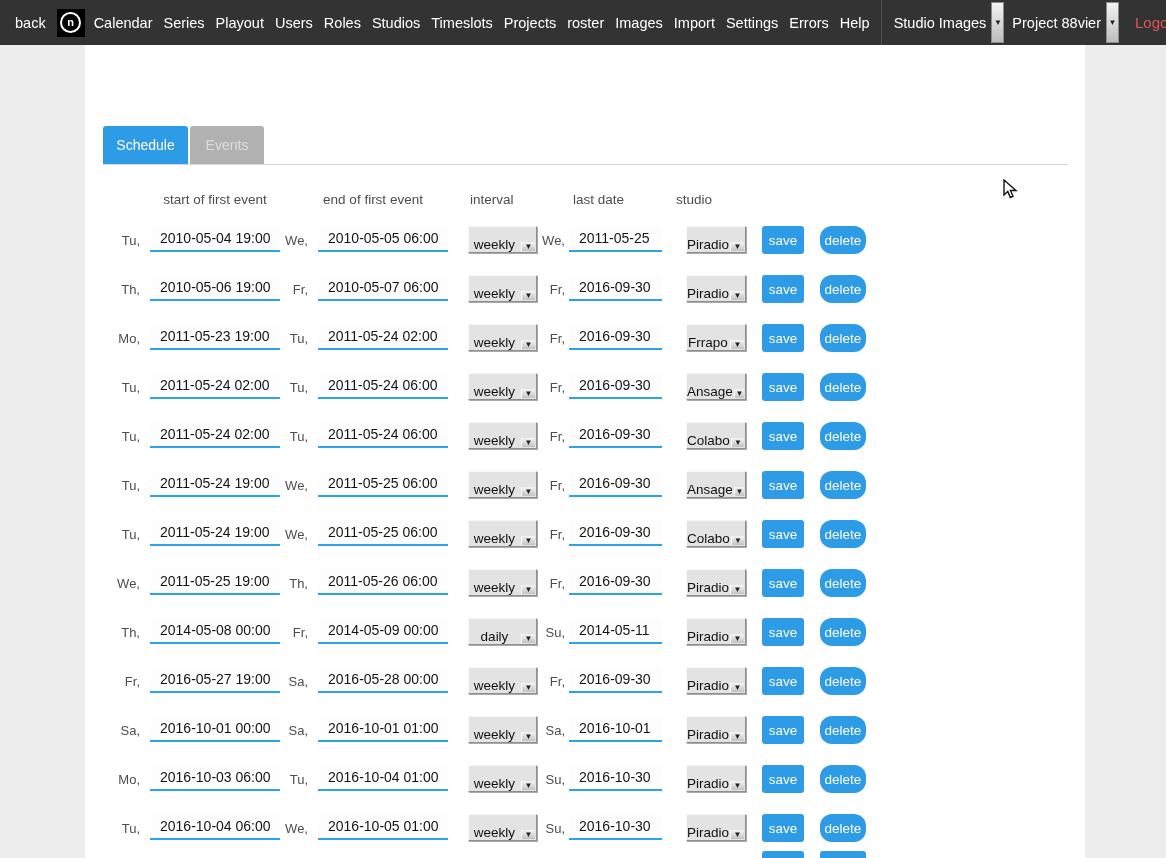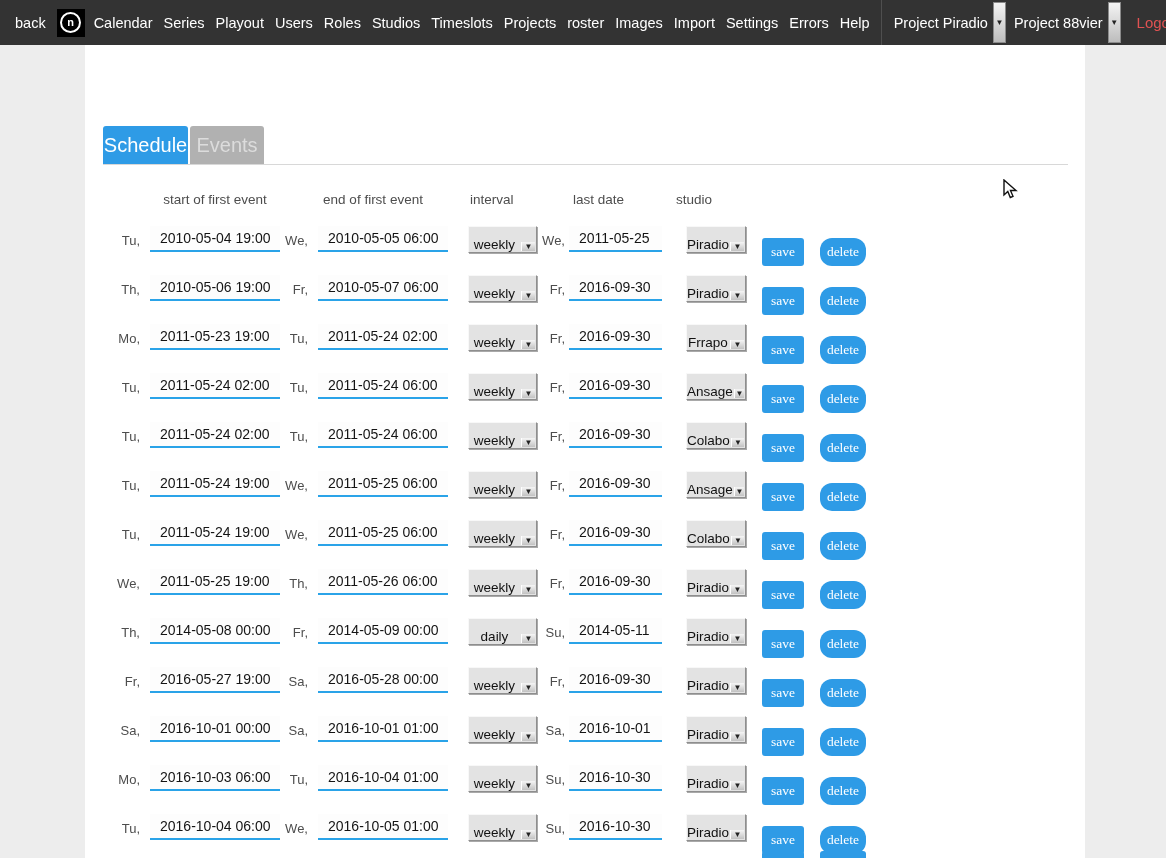--- a/index.html
+++ b/index.html
@@ -18,21 +18,21 @@
   .nav-select-label{margin-right:5px;white-space:nowrap;}
   .nav-strip{width:13px;height:41px;background:linear-gradient(#f4f4f4,#bdbdbd);border:1px solid #8b8b8b;
              display:flex;align-items:center;justify-content:center;font-size:8px;color:#222;box-sizing:border-box;}
   .nav-logout{color:#E05252;margin:0 10px 0 8px;font-size:15px;cursor:pointer;white-space:nowrap;}
 
   
   .card{position:absolute;left:85px;top:45px;width:1000px;height:813px;background:#ffffff;}
   .page-title{position:absolute;left:28px;top:30px;font-size:19px;color:#9c9c9c;}
 
   .tab{position:absolute;top:81px;height:38px;border-radius:3px 3px 0 0;display:flex;align-items:center;justify-content:center;
-       font-size:20px;cursor:pointer;box-sizing:border-box;}
+       font-size:14px;cursor:pointer;box-sizing:border-box;}
   .tab-active{left:18px;width:85px;background:#2E9BE6;color:#ffffff;}
   .tab-inactive{left:105px;width:74px;background:#B1B1B1;color:#DCDCDC;}
   .tab-rule{position:absolute;left:18px;top:119px;width:965px;height:1px;background:#D8D8D8;}
 
   
   .thead{position:absolute;left:0;top:147px;width:100%;height:20px;}
   .th{position:absolute;top:0;font-size:13.5px;color:#4d4d4d;white-space:nowrap;}
   .th-start{left:65px;width:130px;text-align:center;}
   .th-end{left:223px;width:130px;text-align:center;}
   .th-interval{left:385px;}
@@ -51,21 +51,21 @@
   .inp-end{left:233px;width:120px;}
   .inp-last{left:484px;width:83px;}
   .sel{position:absolute;top:10px;height:27px;background:#E3E3E3;border:1px solid;border-color:#F8F8F8 #8E8E8E #8E8E8E #F8F8F8;
        box-shadow:1px 1px 0 #A9A9A9;display:flex;align-items:flex-end;box-sizing:border-box;cursor:pointer;}
   .sel-interval{left:383px;width:69px;}
   .sel-studio{left:601px;width:60px;}
   .sel-text{flex:1;display:flex;align-items:center;justify-content:center;font-size:13.5px;color:#111;}
   .sel-arrow{width:13px;margin:1px;border-left:1px solid #fff;background:linear-gradient(#F5F5F5,#C2C2C2);
              display:flex;align-items:center;justify-content:center;font-size:8px;color:#222;}
   .btn{position:absolute;top:10px;height:28px;background:#2E9BE6;color:#fff;border:none;border-radius:3px;
-       font-family:Liberation Serif, serif;font-size:13.5px;cursor:pointer;padding:0;margin-top:12px;}
+       font-family:Liberation Sans, sans-serif;font-size:13.5px;cursor:pointer;padding:0;}
   .btn-save{left:677px;width:42px;}
   .btn-delete{left:735px;width:46px;border-radius:12px;}
 
   .partial-btn{position:absolute;height:28px;background:#2E9BE6;border-radius:3px;top:806px;}
   .partial-save{left:677px;width:42px;}
   .partial-delete{left:735px;width:46px;}
 
   .cursor{position:absolute;left:1003px;top:179px;z-index:5;}
 </style>
 </head>
@@ -74,21 +74,21 @@
 <div class="viewport">
 
   <nav class="navbar">
     <span class="nav-item">back</span>
     <span class="logo-box">
       <span class="logo-ring">n</span>
     </span>
     <span id="nav-items"><span class="nav-item">Calendar</span><span class="nav-item">Series</span><span class="nav-item">Playout</span><span class="nav-item">Users</span><span class="nav-item">Roles</span><span class="nav-item">Studios</span><span class="nav-item">Timeslots</span><span class="nav-item">Projects</span><span class="nav-item">roster</span><span class="nav-item">Images</span><span class="nav-item">Import</span><span class="nav-item">Settings</span><span class="nav-item">Errors</span><span class="nav-item">Help</span></span>
     <div class="nav-right">
       <div class="nav-select">
-        <span class="nav-select-label">Project Piradio</span>
+        <span class="nav-select-label">Studio Images</span>
         <span class="nav-strip">▼</span>
       </div>
       <div class="nav-select">
         <span class="nav-select-label">Project 88vier</span>
         <span class="nav-strip">▼</span>
       </div>
       <span class="nav-logout">Logout</span>
 
     </div>
   </nav>

